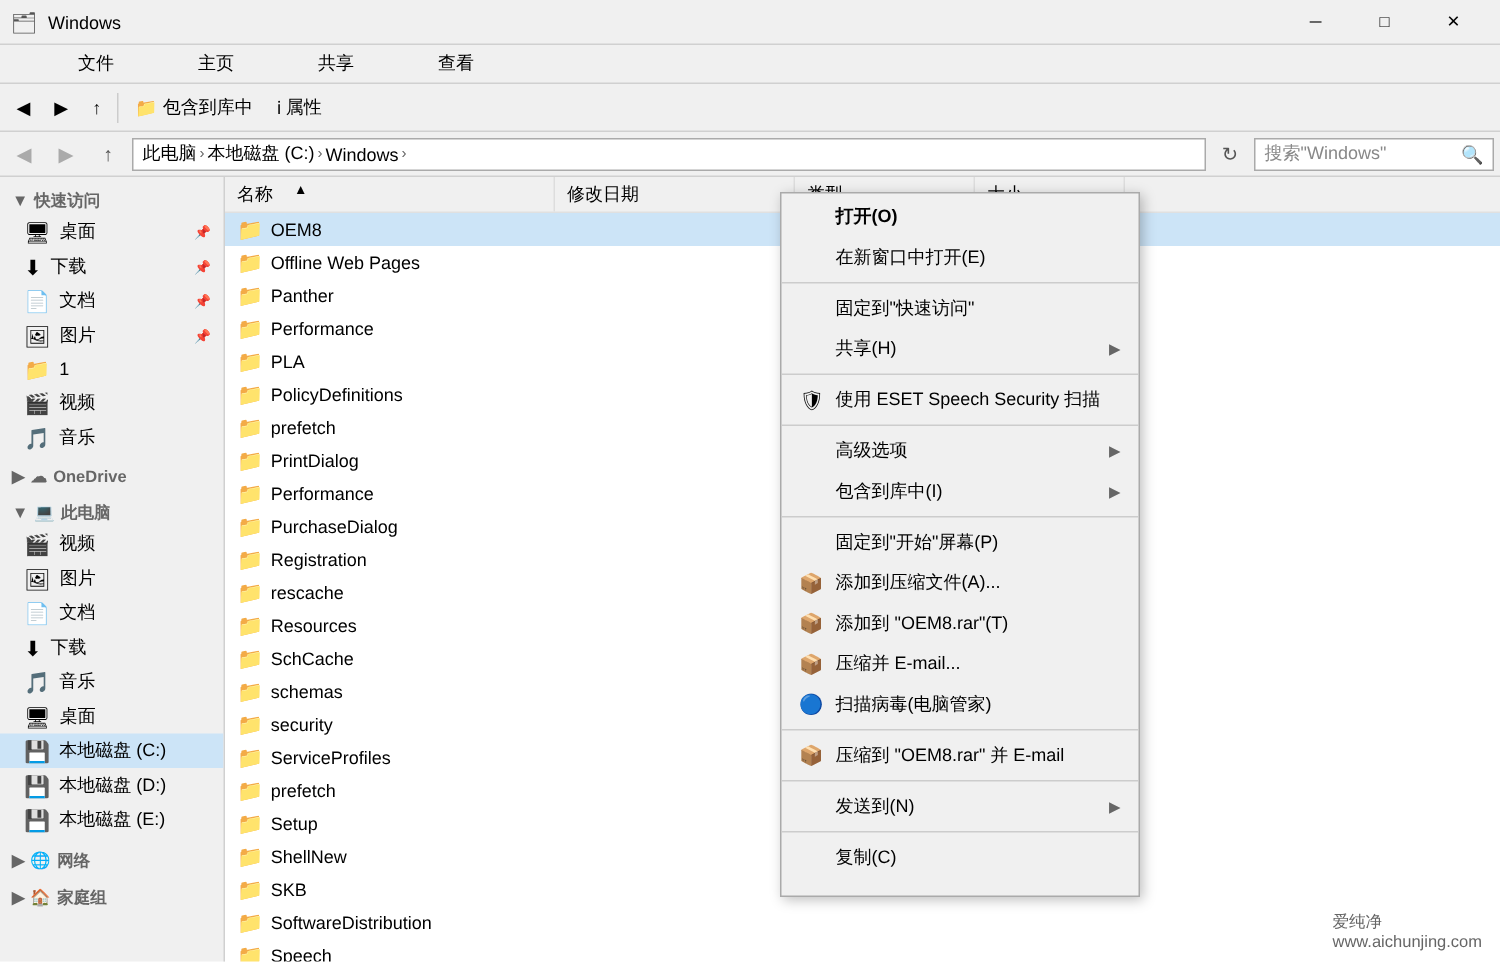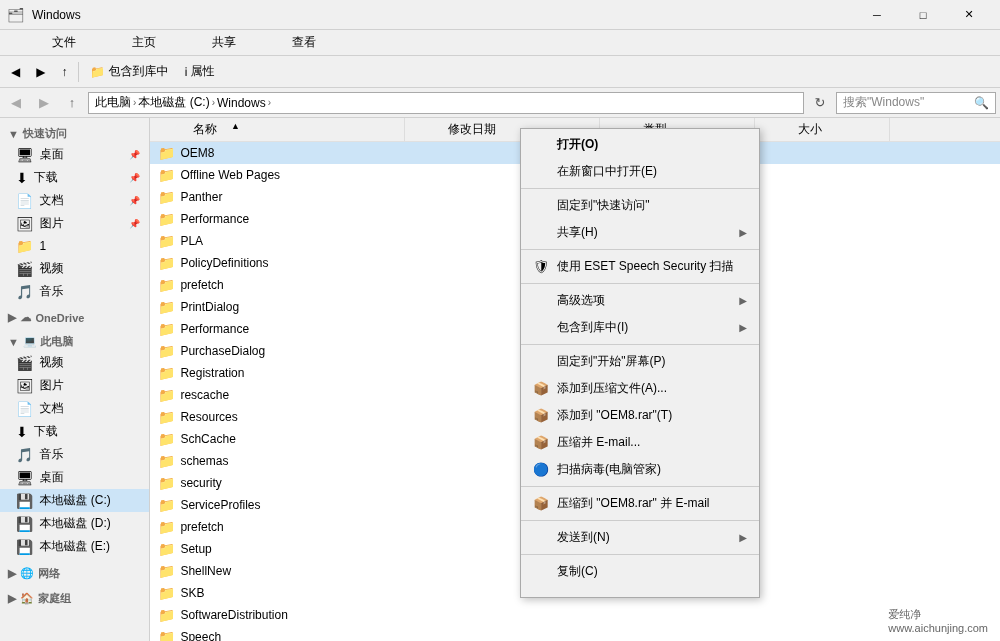--- a/index.html
+++ b/index.html
@@ -149,21 +149,20 @@
     }
     .list-col {
       padding: 3px 8px;
       font-size: 12px;
       color: #000;
       border-right: 1px solid #ddd;
       cursor: pointer;
       display: flex;
       align-items: flex-start;
       gap: 14px;
-      margin-left: 35px;
     }
     .col-name { width: 220px; }
     .col-date { width: 160px; font-family: Liberation Mono, monospace; }
     .col-type { width: 120px; }
     .col-size { width: 100px; }
 
     .file-row {
       display: flex;
       align-items: center;
       padding: 1px 0;

